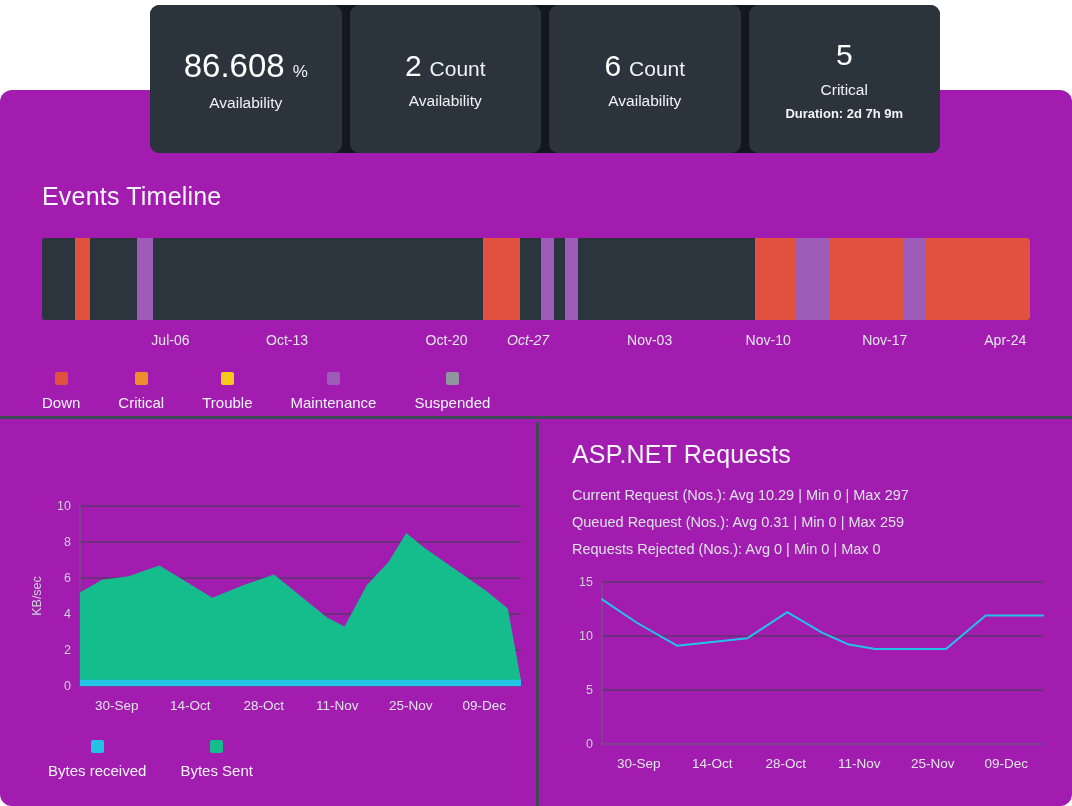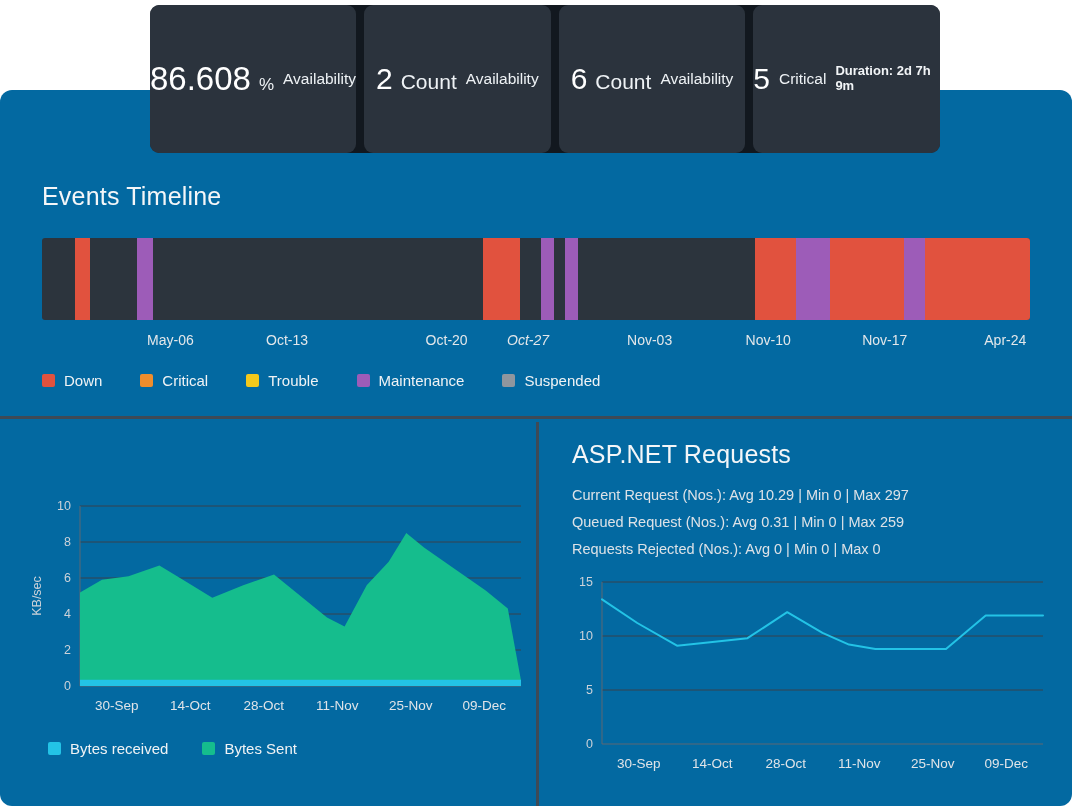--- a/index.html
+++ b/index.html
@@ -18,38 +18,38 @@
     border-radius: 10px;
     display: flex;
     gap: 8px;
     z-index: 2;
   }
   .card {
     flex: 1;
     background: #2b333d;
     border-radius: 9px;
     display: flex;
-    flex-direction: row;
+    flex-direction: column;
     align-items: center;
     justify-content: center;
     gap: 9px;
     color: #fff;
   }
   .card-value-line { display: flex; align-items: baseline; gap: 8px; }
   .card-value { font-size: 33px; font-weight: 400; color: #ffffff; }
   .card-value.small { font-size: 30px; }
   .card-unit { font-size: 21px; color: #eef2f5; font-weight: 400; }
   .card-unit.pct { font-size: 17px; }
   .card-label { font-size: 15.5px; color: #eef2f5; }
   .card-sub { font-size: 13px; color: #f2f5f7; font-weight: 700; margin-top: -2px; }
   .panel {
     position: absolute;
     left: 0; top: 90px;
     width: 1072px; height: 716px;
-    background: #0369a1;
+    background: #a21caf;
     border-radius: 12px;
     z-index: 1;
   }
   .section-title {
     position: absolute;
     font-size: 25px;
     font-weight: 400;
     color: #f4f6f8;
     letter-spacing: 0.2px;
   }
@@ -71,21 +71,21 @@
   .tl-axis-label {
     position: absolute;
     transform: translateX(-50%);
     font-size: 14px;
     color: #e3e7ea;
     white-space: nowrap;
   }
   .legend-row { position: absolute; display: flex; align-items: center; }
   .events-legend { left: 42px; top: 282px; gap: 38px; }
   .net-legend { left: 48px; top: 650px; gap: 34px; }
-  .legend-item { display: flex; align-items: center; gap: 9px; cursor: pointer; }
+  .legend-item { display: flex; align-items: center; gap: 9px; cursor: pointer; flex-direction: column; }
   .legend-swatch { width: 13px; height: 13px; border-radius: 2px; display: inline-block; }
   .legend-label { font-size: 15px; color: #f0f3f5; }
   .h-divider {
     position: absolute;
     left: 0; right: 0; top: 326px;
     height: 3px;
     background: #3f4a56;
   }
   .v-divider {
     position: absolute;
@@ -150,21 +150,21 @@
       <div class="tl-seg" style="left: 44.6%; width: 3.8%; background: rgb(225, 82, 62);"></div>
       <div class="tl-seg" style="left: 50.5%; width: 1.3%; background: rgb(157, 92, 184);"></div>
       <div class="tl-seg" style="left: 52.9%; width: 1.4%; background: rgb(157, 92, 184);"></div>
       <div class="tl-seg" style="left: 72.2%; width: 4.1%; background: rgb(225, 82, 62);"></div>
       <div class="tl-seg" style="left: 76.3%; width: 3.5%; background: rgb(157, 92, 184);"></div>
       <div class="tl-seg" style="left: 79.8%; width: 7.4%; background: rgb(225, 82, 62);"></div>
       <div class="tl-seg" style="left: 87.2%; width: 2.2%; background: rgb(157, 92, 184);"></div>
       <div class="tl-seg" style="left: 89.4%; width: 10.6%; background: rgb(225, 82, 62);"></div>
     </div>
   <div class="timeline-axis">
-      <span class="tl-axis-label" style="left: 13%;">May-06</span>
+      <span class="tl-axis-label" style="left: 13%;">Jul-06</span>
       <span class="tl-axis-label" style="left: 24.8%;">Oct-13</span>
       <span class="tl-axis-label" style="left: 36.5%; margin-left: 44px;">Oct-20</span>
       <span class="tl-axis-label" style="left: 49.2%; font-style: italic;">Oct-27</span>
       <span class="tl-axis-label" style="left: 61.5%;">Nov-03</span>
       <span class="tl-axis-label" style="left: 73.5%;">Nov-10</span>
       <span class="tl-axis-label" style="left: 85.3%;">Nov-17</span>
       <span class="tl-axis-label" style="left: 97.5%;">Apr-24</span>
     </div>
   <div class="legend-row events-legend">
       <div class="legend-item">

